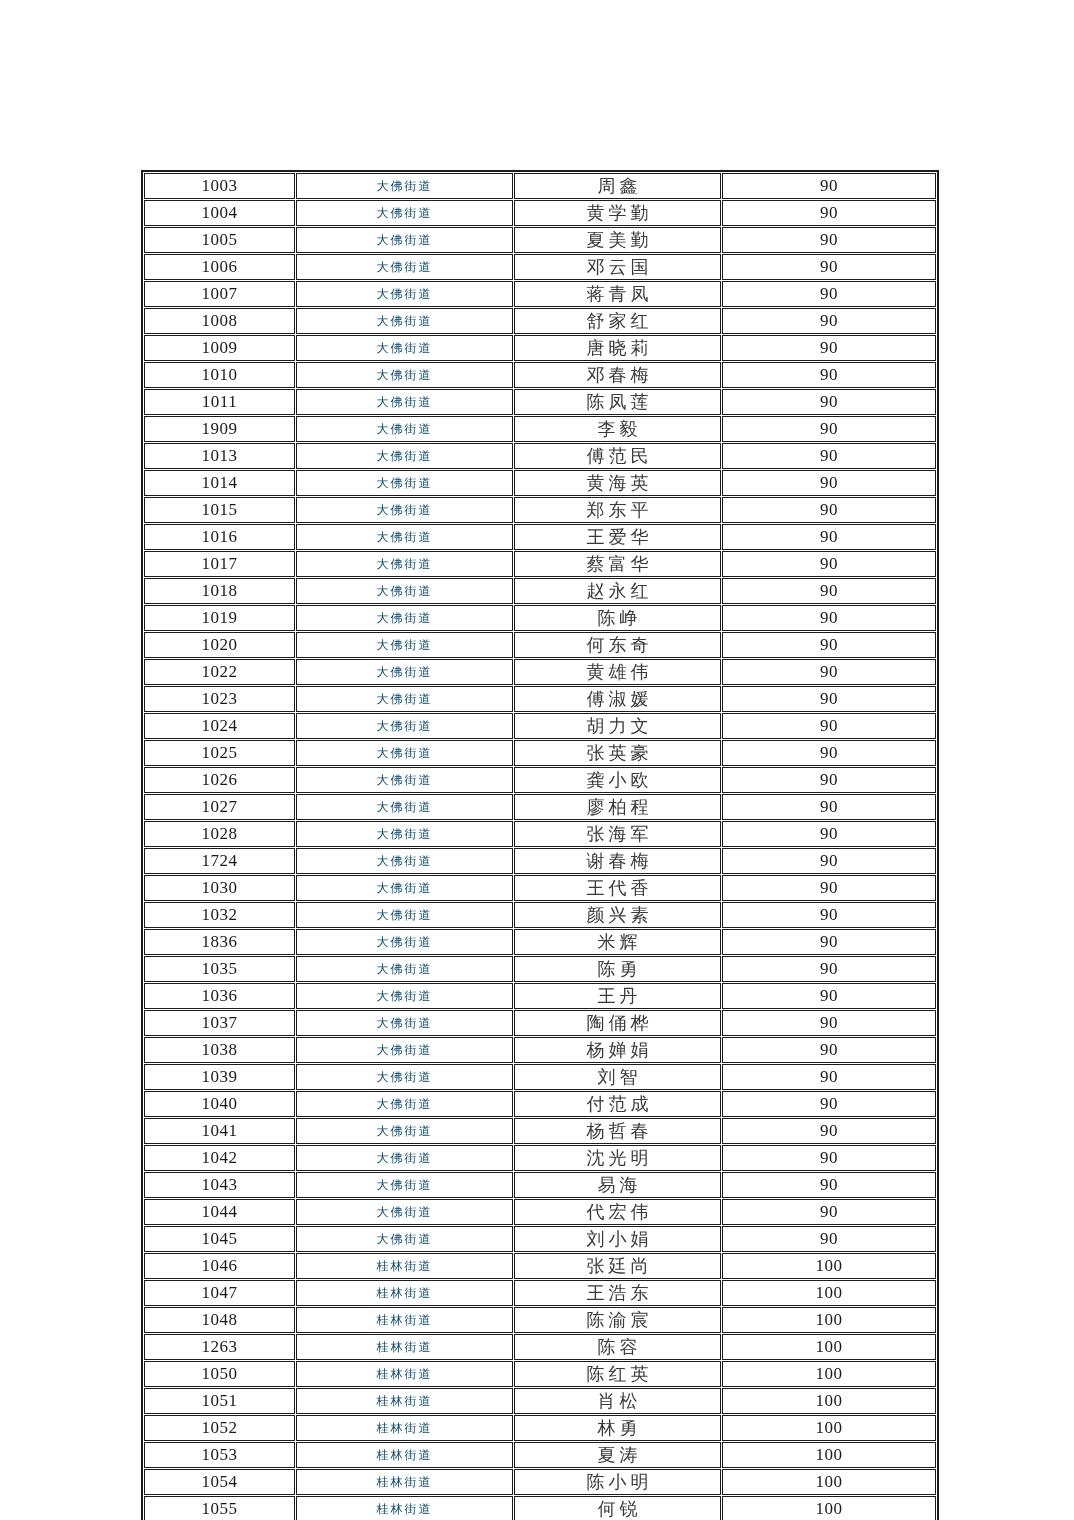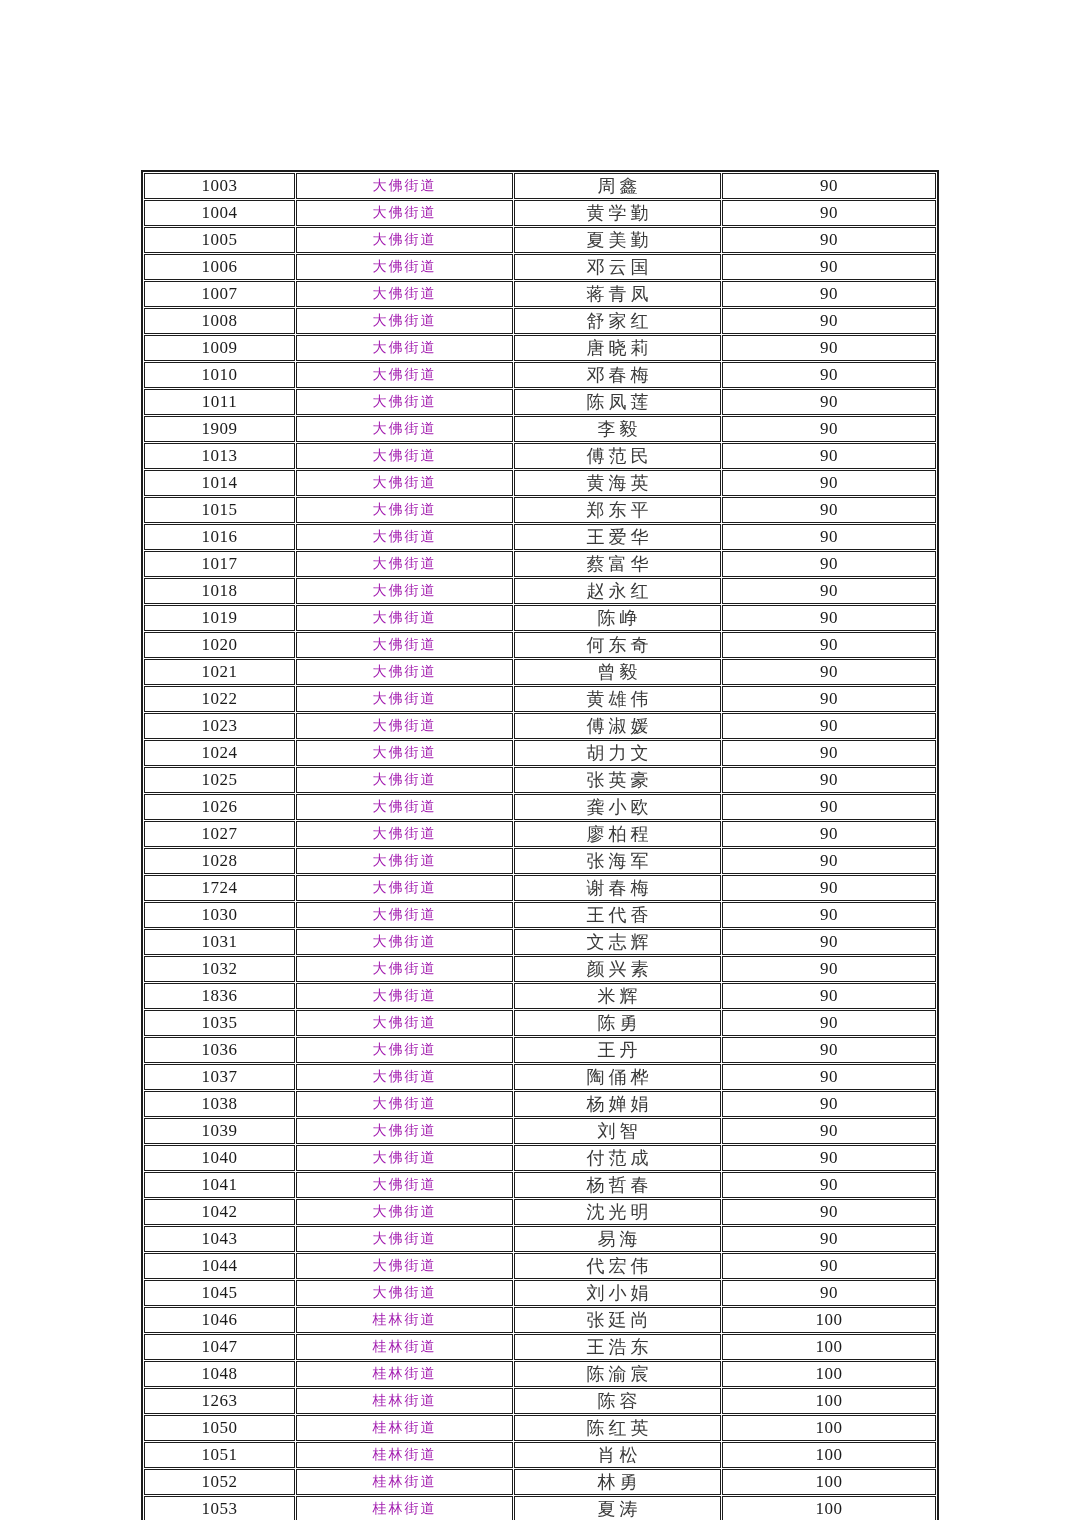--- a/index.html
+++ b/index.html
@@ -42,22 +42,22 @@
     padding: 0;
     overflow: hidden;
     white-space: nowrap;
   }
   td.cell-id, td.cell-score {
     font-size: 17px;
     color: #1a1a1a;
     letter-spacing: 0.5px;
   }
   td.cell-street {
-    font-size: 14px;
-    color: #a21caf;
+    font-size: 12px;
+    color: #0c4a6e;
     letter-spacing: 2px;
   }
   td.cell-name {
     font-size: 18px;
     color: #3a3a3a;
     letter-spacing: 4px;
     text-indent: 4px;
   }
 </style>
 </head>
@@ -174,26 +174,20 @@
           <td class="cell-name">陈峥</td>
           <td class="cell-score">90</td>
         </tr>
         <tr>
           <td class="cell-id">1020</td>
           <td class="cell-street">大佛街道</td>
           <td class="cell-name">何东奇</td>
           <td class="cell-score">90</td>
         </tr>
         <tr>
-          <td class="cell-id">1021</td>
-          <td class="cell-street">大佛街道</td>
-          <td class="cell-name">曾毅</td>
-          <td class="cell-score">90</td>
-        </tr>
-        <tr>
           <td class="cell-id">1022</td>
           <td class="cell-street">大佛街道</td>
           <td class="cell-name">黄雄伟</td>
           <td class="cell-score">90</td>
         </tr>
         <tr>
           <td class="cell-id">1023</td>
           <td class="cell-street">大佛街道</td>
           <td class="cell-name">傅淑媛</td>
           <td class="cell-score">90</td>
@@ -231,26 +225,20 @@
         <tr>
           <td class="cell-id">1724</td>
           <td class="cell-street">大佛街道</td>
           <td class="cell-name">谢春梅</td>
           <td class="cell-score">90</td>
         </tr>
         <tr>
           <td class="cell-id">1030</td>
           <td class="cell-street">大佛街道</td>
           <td class="cell-name">王代香</td>
-          <td class="cell-score">90</td>
-        </tr>
-        <tr>
-          <td class="cell-id">1031</td>
-          <td class="cell-street">大佛街道</td>
-          <td class="cell-name">文志辉</td>
           <td class="cell-score">90</td>
         </tr>
         <tr>
           <td class="cell-id">1032</td>
           <td class="cell-street">大佛街道</td>
           <td class="cell-name">颜兴素</td>
           <td class="cell-score">90</td>
         </tr>
         <tr>
           <td class="cell-id">1836</td>

